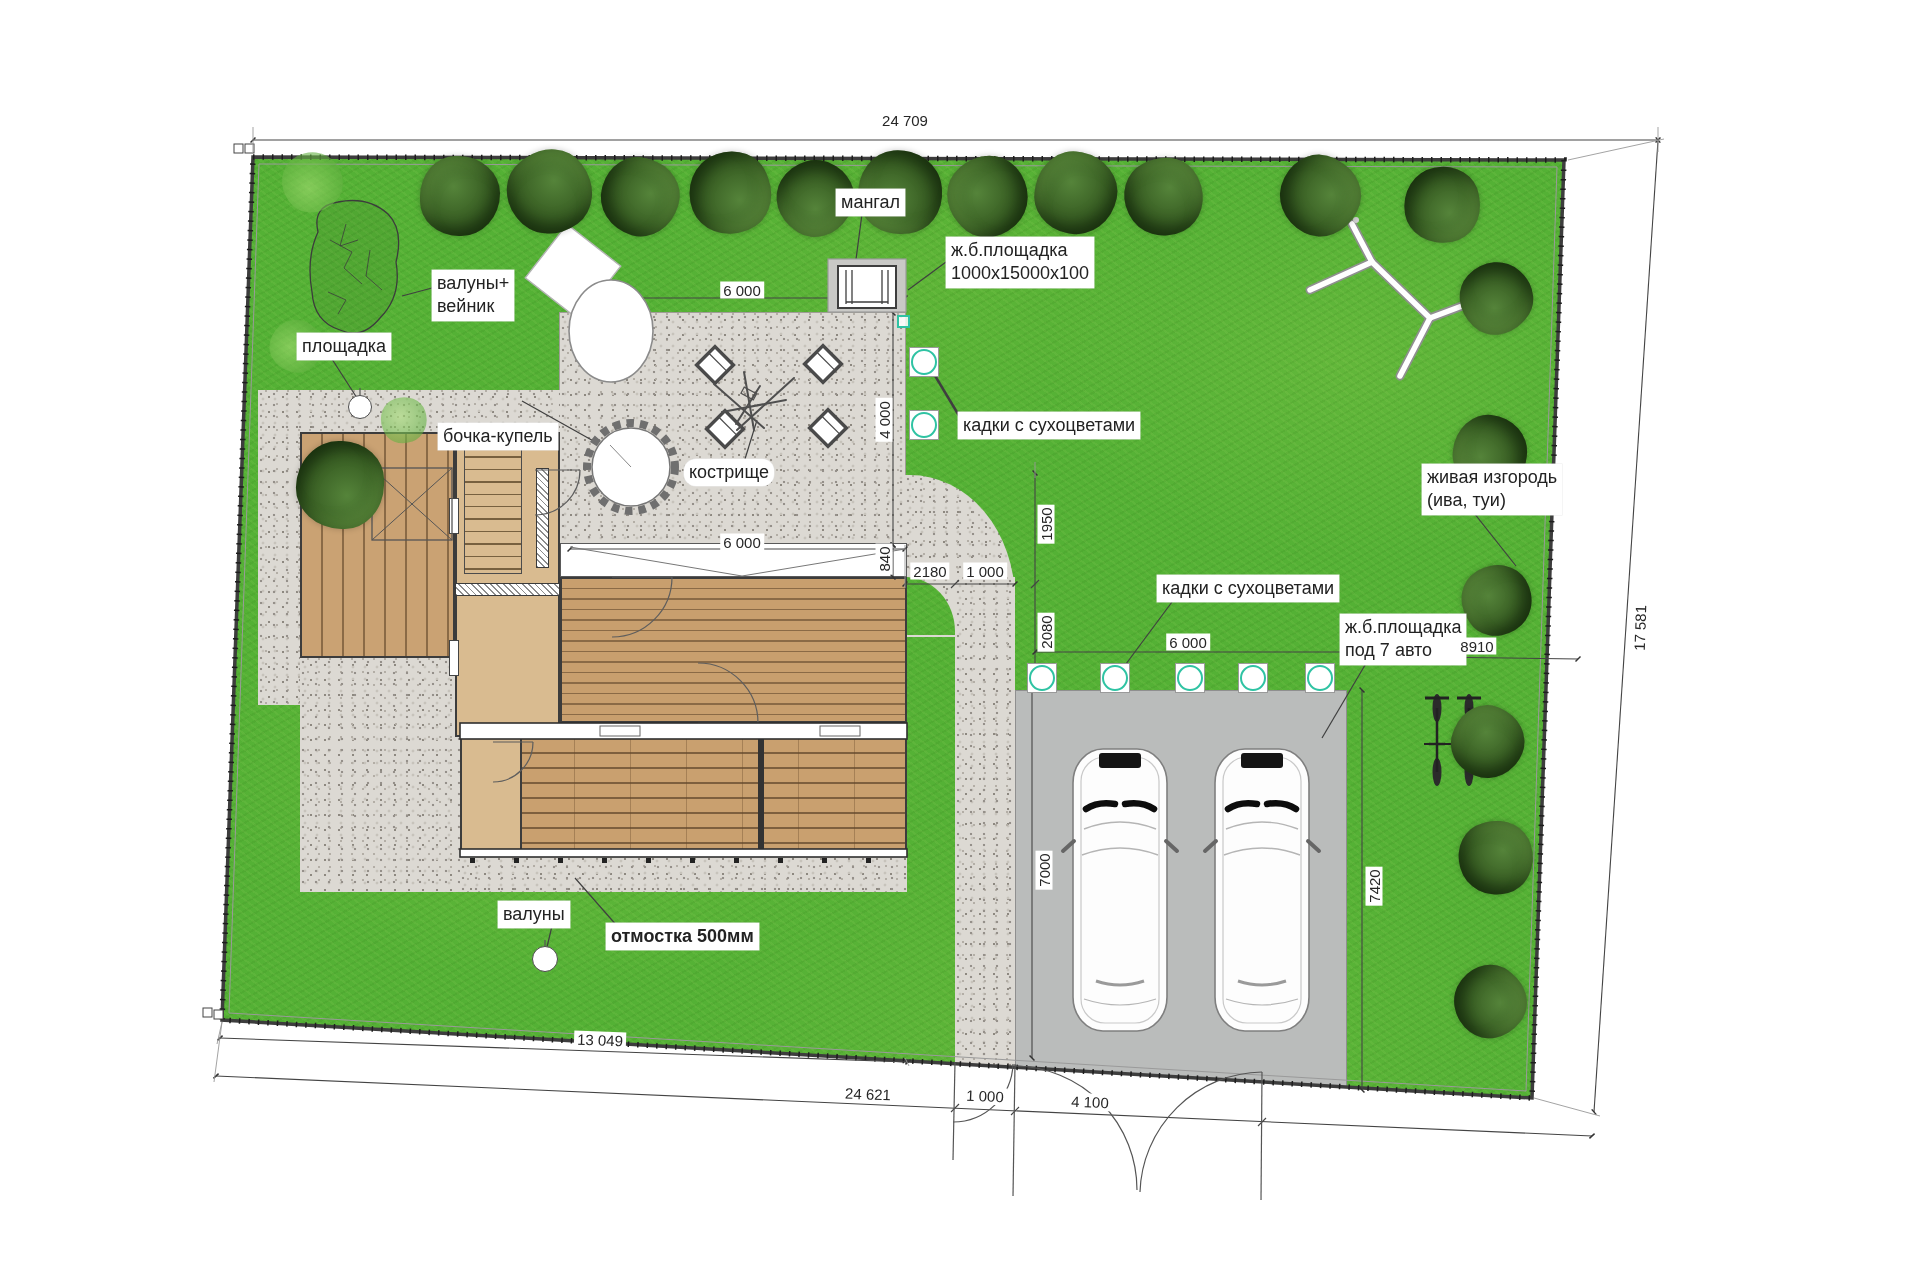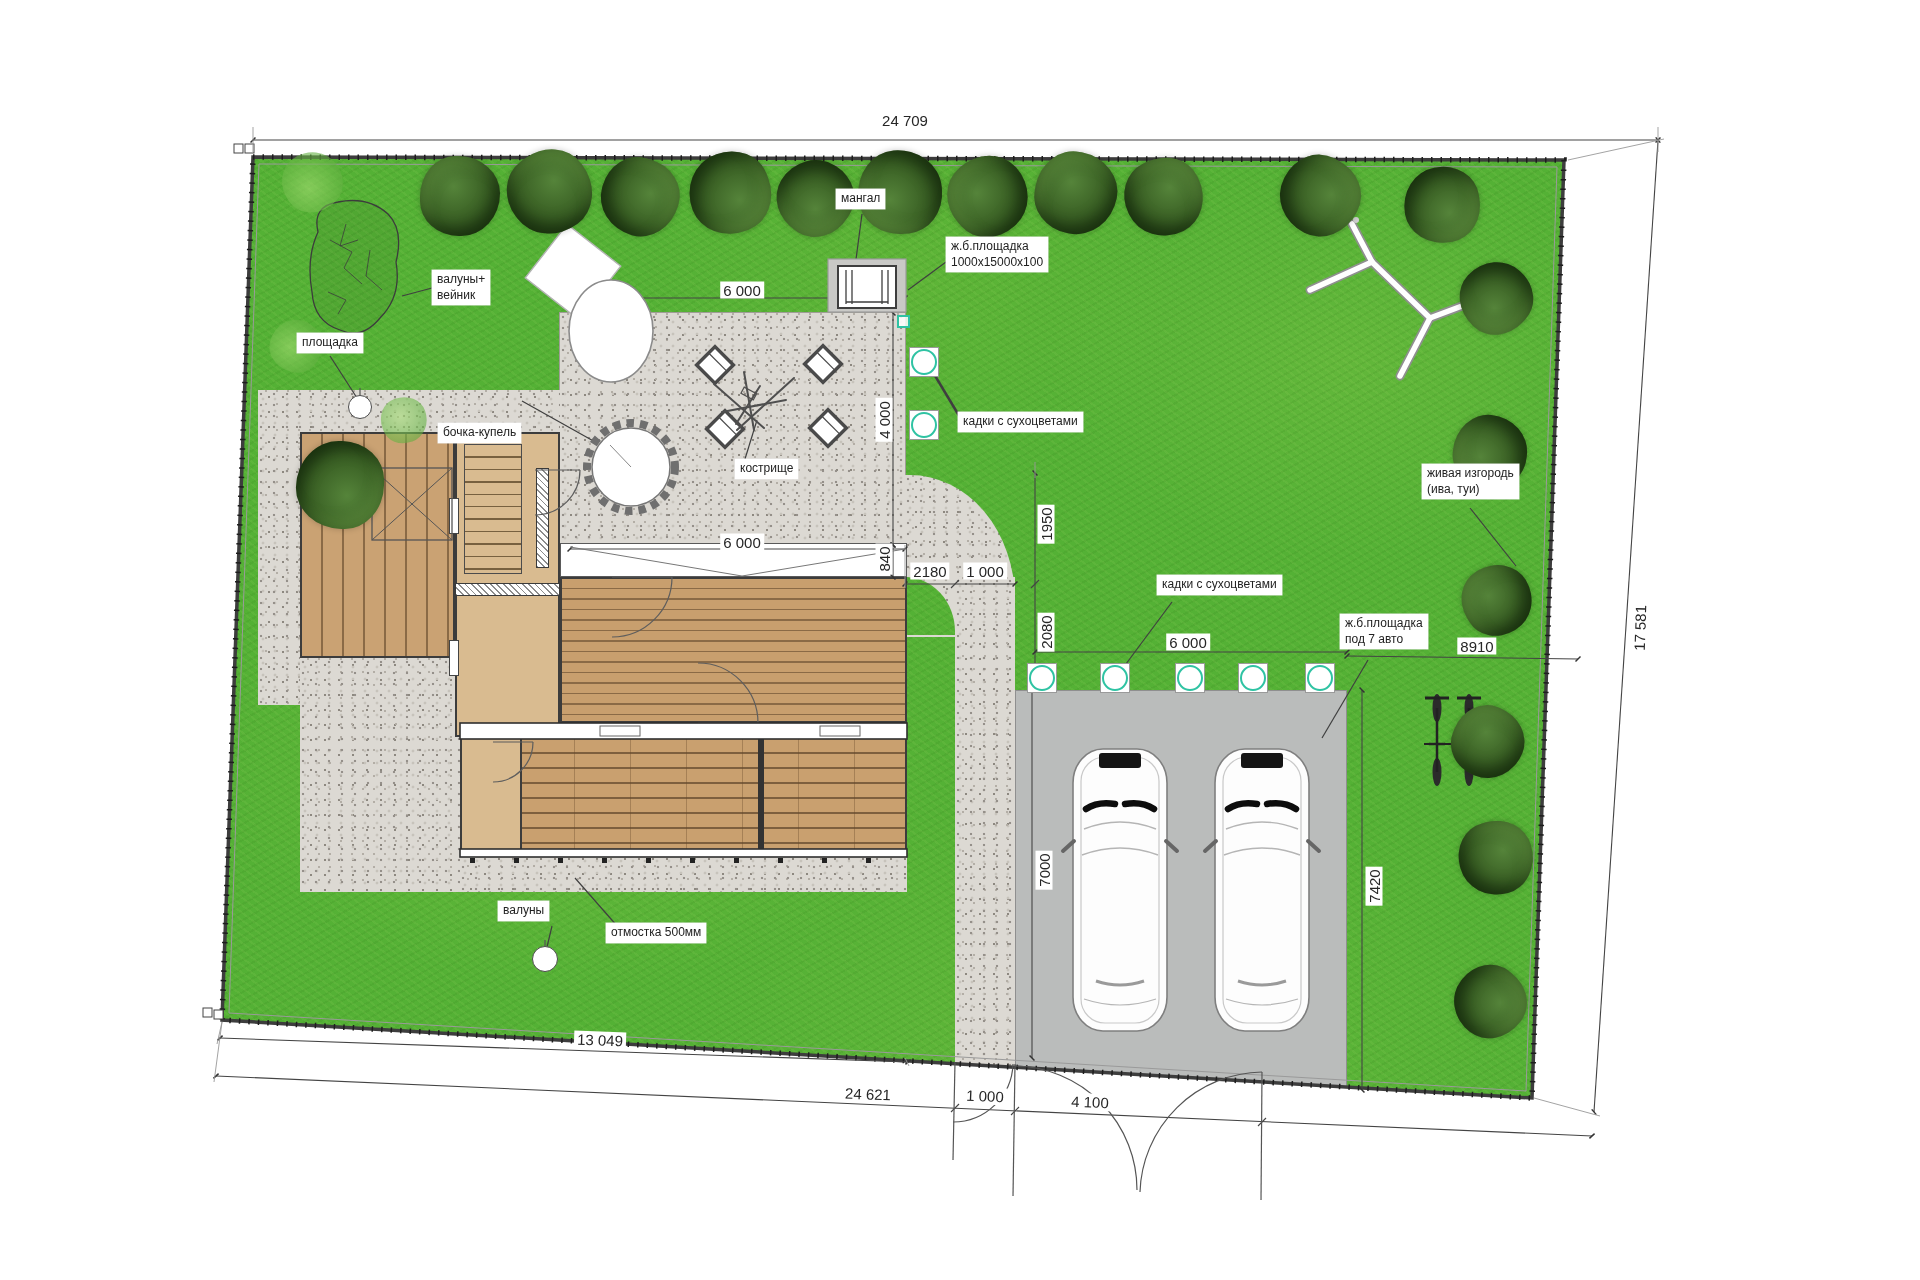--- a/index.html
+++ b/index.html
@@ -43,21 +43,21 @@
   .room-divider{position:absolute;left:758px;top:737px;width:6px;height:115px;background:#333;}
   .house-window{position:absolute;background:#fff;border:1.2px solid #444;box-sizing:border-box;}
   .tree{position:absolute;border-radius:46% 54% 50% 50%/52% 48% 55% 45%;
     background:radial-gradient(circle at 42% 38%, #55843a 0%, #3c6326 45%, #243f14 100%);
     box-shadow:inset -6px -8px 14px rgba(10,25,5,.55), inset 8px 10px 12px rgba(120,170,80,.28), 0 0 6px rgba(0,0,0,.22);}
   .tree--light{background:radial-gradient(circle at 45% 40%, #a4dd72, #6cb948 60%, #4f9a33);opacity:.6;box-shadow:none;}
   .tub{position:absolute;background:#fff;border:1px solid #9a9a9a;box-sizing:border-box;}
   .tub .ring{position:absolute;inset:1px;border:2px solid #2fc3a3;border-radius:50%;}
   .tub--mini{border:2px solid #2fc3a3;background:rgba(255,255,255,.85);}
   .well{position:absolute;background:#fff;border:1.6px solid #4c4c4c;border-radius:50%;box-sizing:border-box;}
-  .label{position:absolute;background:#ffffff;color:#222;font-size:12px;line-height:1.3;padding:2px 5px;white-space:nowrap;box-shadow:0 0 0 .5px #ececec;}
+  .label{position:absolute;background:#ffffff;color:#222;font-size:18px;line-height:1.3;padding:2px 5px;white-space:nowrap;box-shadow:0 0 0 .5px #ececec;}
   .label .lline{display:block;}
   .dim{position:absolute;background:#ffffff;color:#262626;font-size:15px;padding:0 3px;white-space:nowrap;transform:translate(-50%,-50%) rotate(var(--r,0deg));}
   .layer{position:absolute;inset:0;pointer-events:none;}
   svg.linework{position:absolute;inset:0;pointer-events:none;}
 </style>
 </head>
 <body>
 
 <div id="plan-root">
 
@@ -374,41 +374,41 @@
       <div class="label" style="left: 432px; top: 270px;">
         <span class="lline">валуны+</span>
         <span class="lline">вейник</span>
       </div>
       <div class="label" style="left: 297px; top: 333px;">
         <span class="lline">площадка</span>
       </div>
       <div class="label" style="left: 438px; top: 389px; margin-top: 34px;">
         <span class="lline">бочка-купель</span>
       </div>
-      <div class="label" style="left: 735px; top: 459px;">
+      <div class="label" style="left: 684px; top: 459px; border-radius: 12px;">
         <span class="lline">кострище</span>
       </div>
       <div class="label" style="left: 958px; top: 412px;">
         <span class="lline">кадки с сухоцветами</span>
       </div>
       <div class="label" style="left: 1374px; top: 464px; margin-left: 48px;">
         <span class="lline">живая изгородь</span>
         <span class="lline">(ива, туи)</span>
       </div>
       <div class="label" style="left: 1157px; top: 575px;">
         <span class="lline">кадки с сухоцветами</span>
       </div>
       <div class="label" style="left: 1340px; top: 614px;">
         <span class="lline">ж.б.площадка</span>
         <span class="lline">под 7 авто</span>
       </div>
       <div class="label" style="left: 498px; top: 901px;">
         <span class="lline">валуны</span>
       </div>
-      <div class="label" style="left: 606px; top: 923px;">
+      <div class="label" style="left: 606px; top: 923px; font-weight: bold;">
         <span class="lline">отмостка 500мм</span>
       </div>
     </div>
   <div class="layer" id="dims-layer">
       <div class="dim" style="left: 905px; top: 120px; --r: 0deg;">24 709</div>
       <div class="dim" style="left: 1640px; top: 628px; --r: -88deg;">17 581</div>
       <div class="dim" style="left: 600px; top: 1040px; --r: 2deg;">13 049</div>
       <div class="dim" style="left: 868px; top: 1094px; --r: 2.4deg;">24 621</div>
       <div class="dim" style="left: 742px; top: 290px; --r: 0deg;">6 000</div>
       <div class="dim" style="left: 884px; top: 420px; --r: -90deg;">4 000</div>

